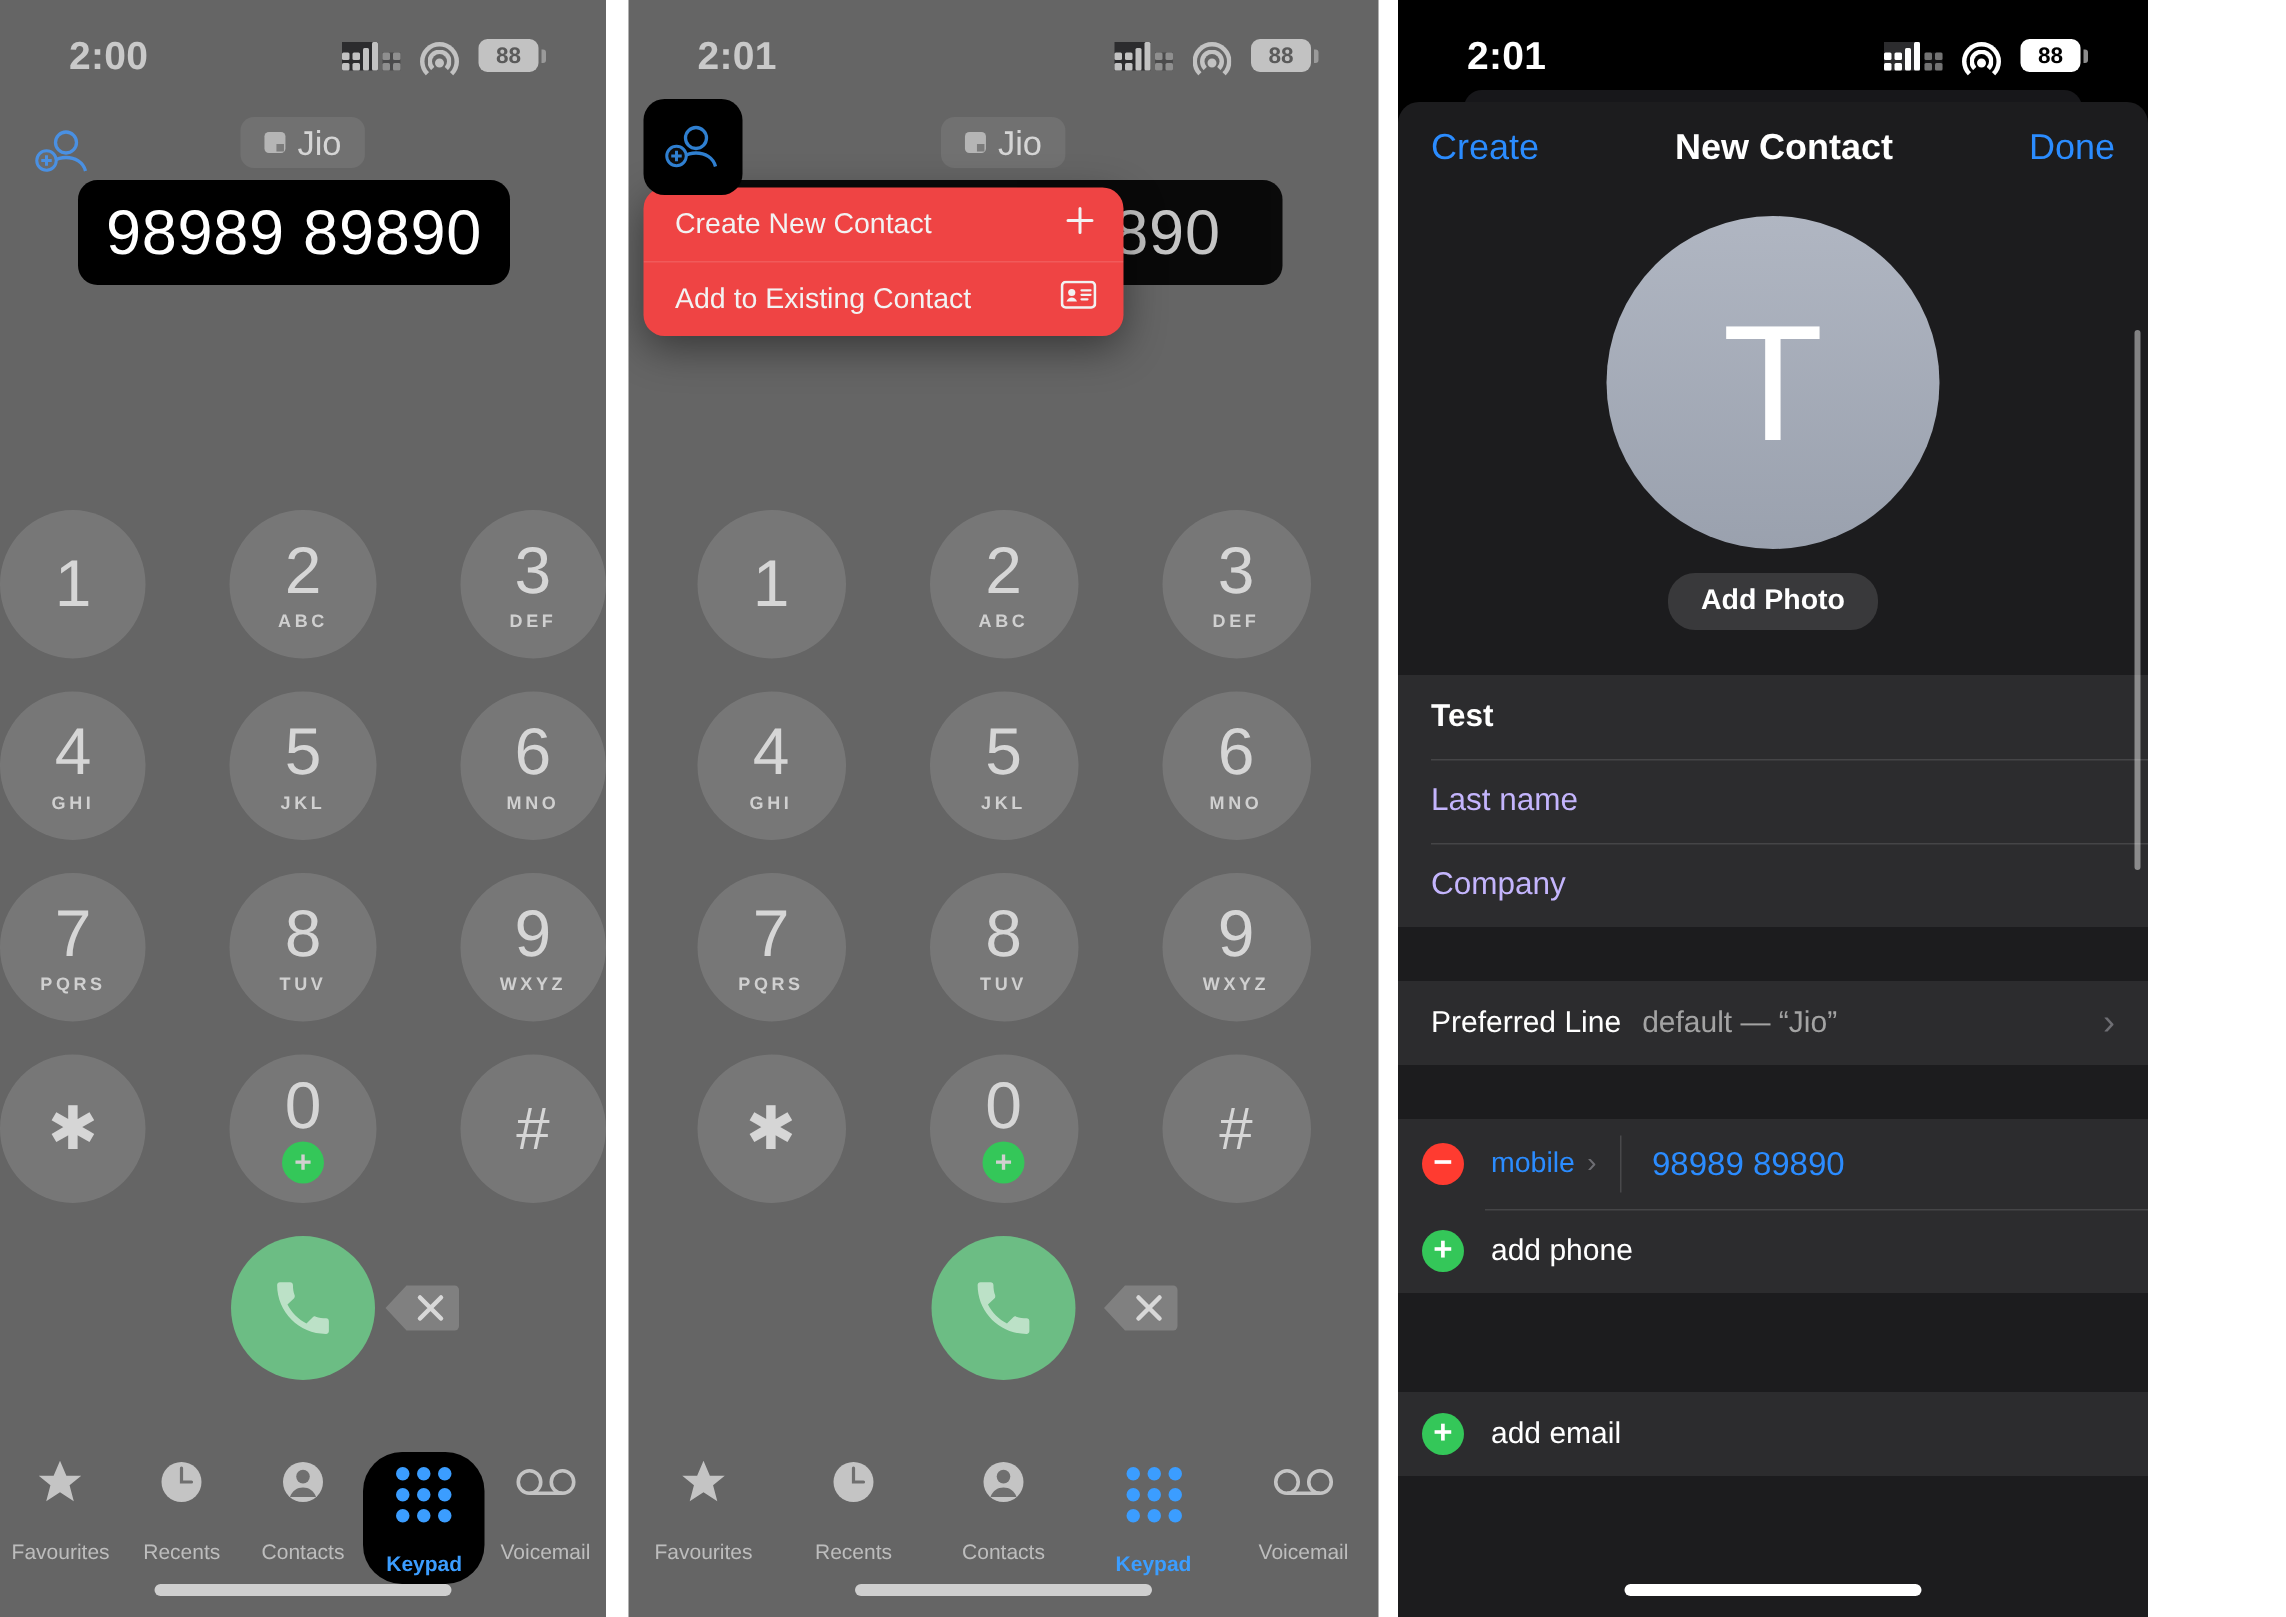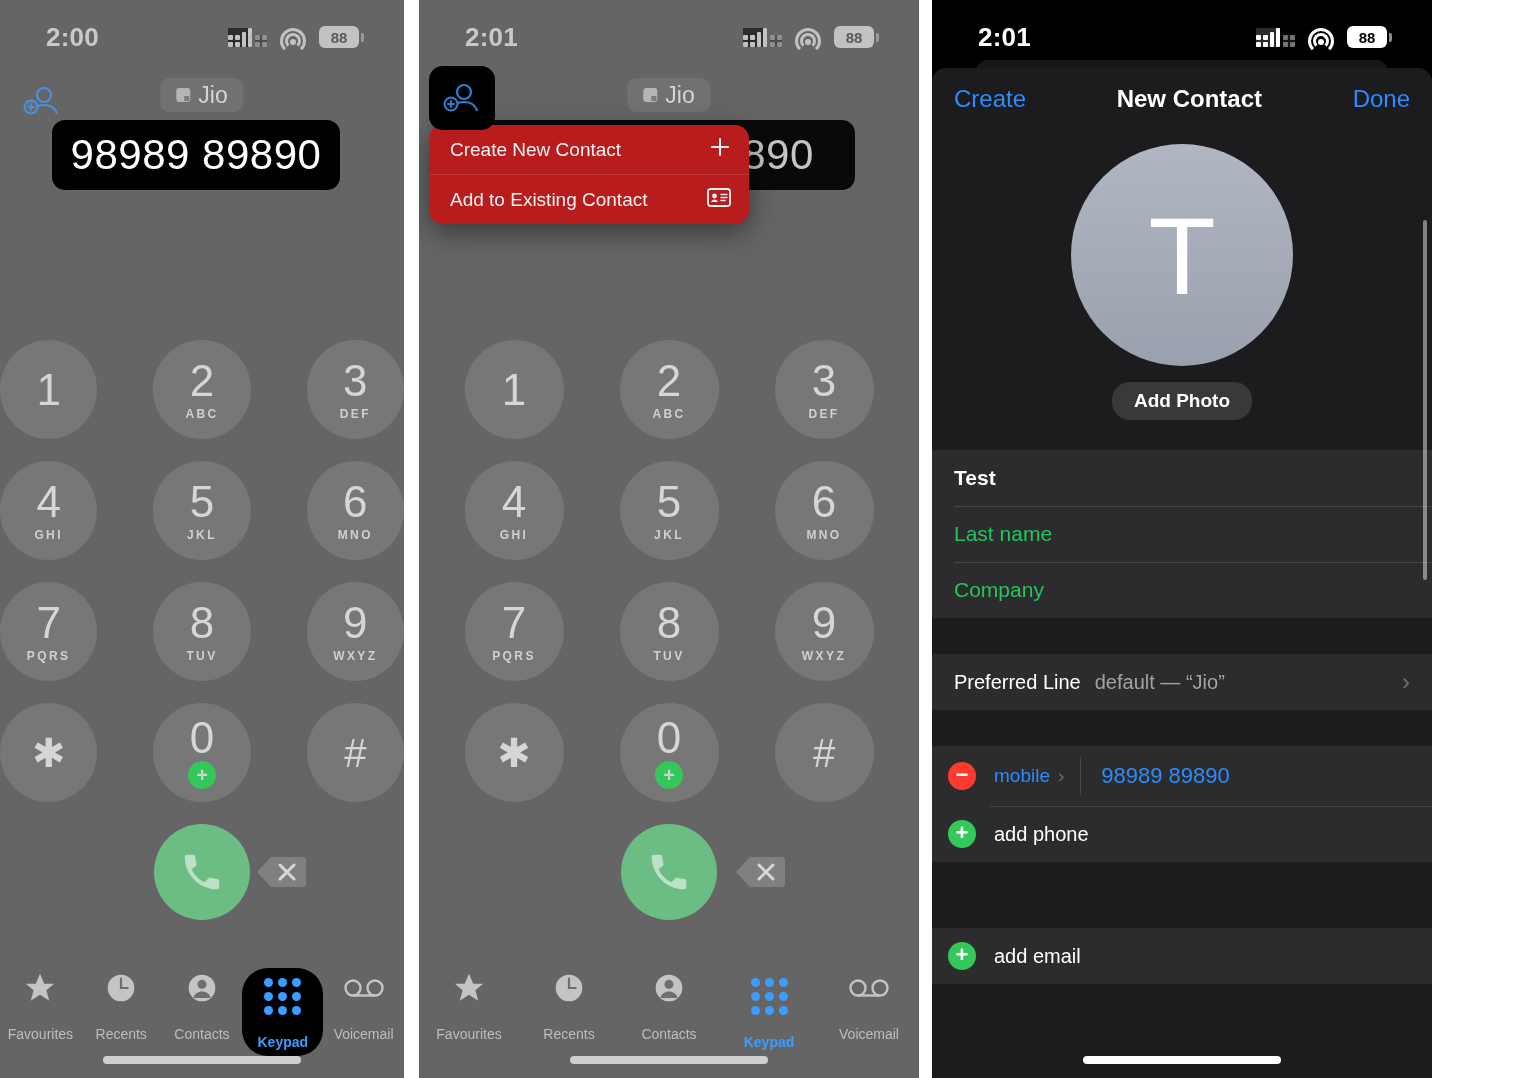--- a/index.html
+++ b/index.html
@@ -138,21 +138,21 @@
   .dots i { width:9px; height:9px; border-radius:50%; background:#3b9dff; display:block; }
 
   
   .ctx-icon-box {
     position:absolute; left: 10px; top: 66px; width: 66px; height: 64px;
     background: #000; border-radius: 14px;
     display:flex; align-items:center; justify-content:center; z-index: 6;
   }
   .ctx-menu {
     position:absolute; left: 10px; top: 125px; width: 320px;
-    background: #b91c1c; border-radius: 14px; overflow:hidden; z-index: 5;
+    background: #ef4444; border-radius: 14px; overflow:hidden; z-index: 5;
     box-shadow: 0 8px 28px rgba(0,0,0,.45);
   }
   .ctx-item {
     height: 49px; display:flex; align-items:center; justify-content:space-between;
     padding: 0 18px 0 21px; color:#f2f2f2; font-size: 19px;
   }
   .ctx-sep { height:1px; background: rgba(255,255,255,0.12); }
 
   
   .sheet {
@@ -182,21 +182,21 @@
     background: rgba(255,255,255,0.13); color:#fff; font-size: 19px; font-weight:700;
   }
 
   .grp-gap { height: 36px; background:#1c1c1e; }
   .grp { background:#2c2c2e; }
   .fld { height: 56px; display:flex; align-items:center; padding: 0 22px; font-size: 21px; position:relative; }
   .fld + .fld::before {
     content:''; position:absolute; left: 22px; right:0; top:0; height:1px; background: rgba(255,255,255,0.12);
   }
   .fld.filled { color:#ffffff; font-weight:600; }
-  .fld.ph { color:#22c55e; }
+  .fld.ph { color:#c4b5fd; }
 
   .row-pref { height: 56px; display:flex; align-items:center; padding: 0 22px; font-size: 20px; gap: 14px;}
   .row-pref .lbl { color:#fff; }
   .row-pref .val { color:#a3a3a3; flex:1; }
   .chev { color:#6e6e73; font-size: 24px; }
 
   .row-phone { height: 60px; display:flex; align-items:center; padding: 0 16px; position:relative; }
   .minus, .plus {
     width: 28px; height: 28px; border-radius:50%; flex:none;
     display:flex; align-items:center; justify-content:center; color:#fff; font-size: 22px; line-height:1;

